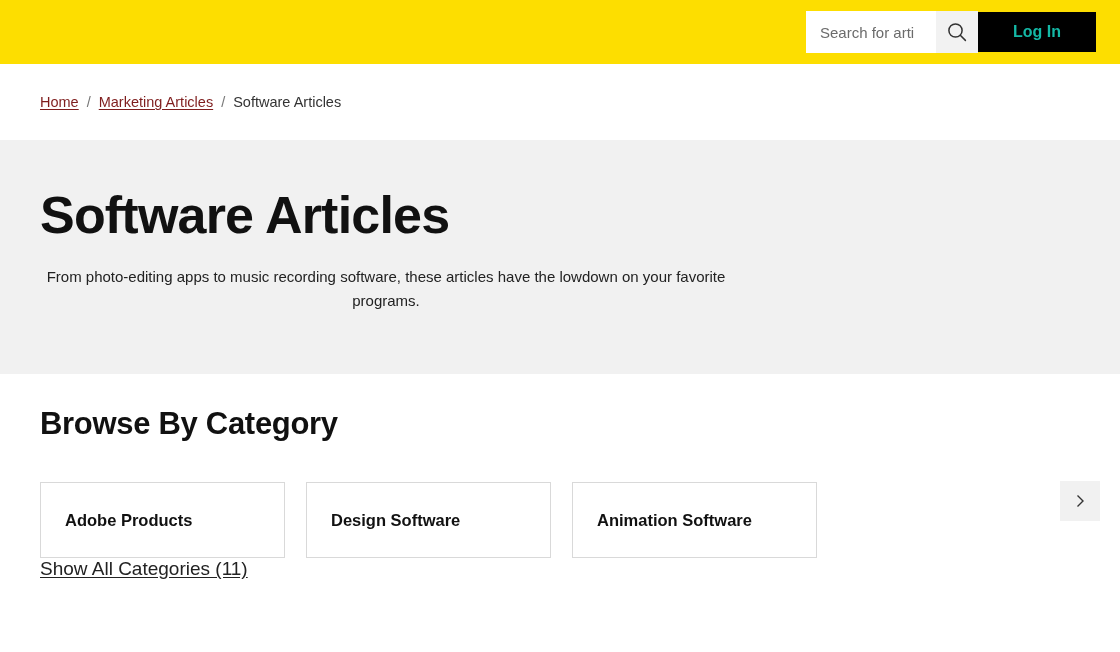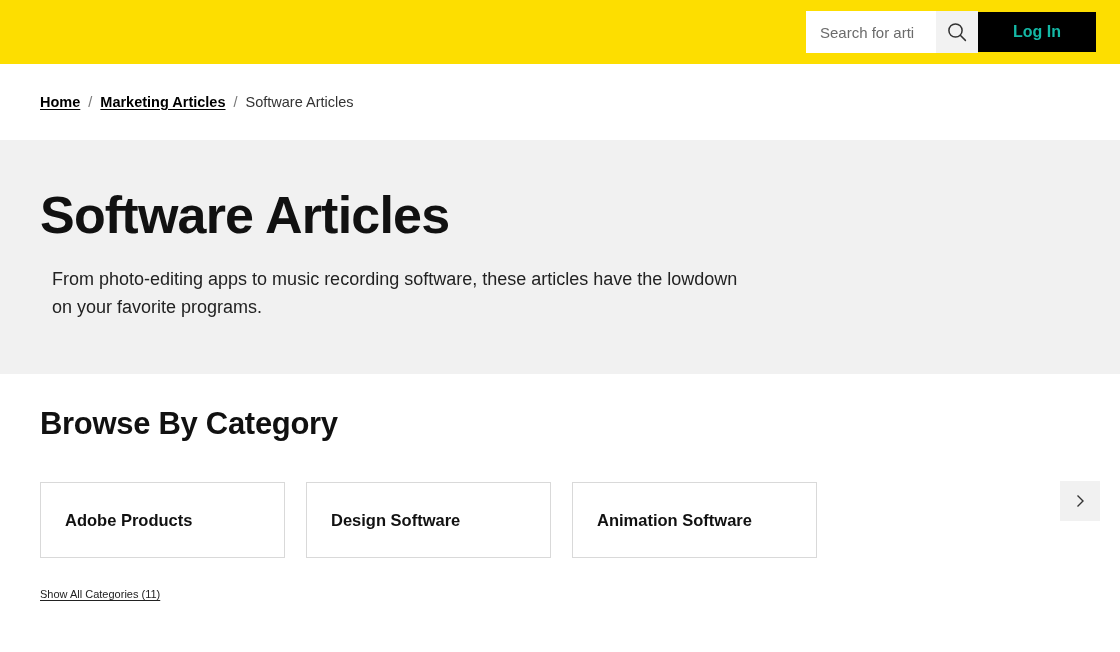--- a/index.html
+++ b/index.html
@@ -170,49 +170,49 @@
     height: 76px;
     padding: 0 40px;
     display: flex;
     align-items: center;
     gap: 8px;
     font-size: 14.5px;
     color: #333;
     background: #ffffff;
   }
   .crumb-link {
-    color: #000000;
+    color: #7f1d1d;
     text-decoration: underline;
     text-underline-offset: 2px;
     cursor: pointer;
-    font-weight: bold;
   }
   .crumb-sep { color: #777; }
   .crumb-current { color: #333; }
 
   
   .hero {
     background: #f1f1f1;
     height: 234px;
     padding: 48px 40px 0 40px;
   }
   .hero-title {
     margin: 0;
     font-size: 52px;
     line-height: 1.05;
     font-weight: bold;
     letter-spacing: -0.8px;
     color: #111;
   }
   .hero-desc {
-    margin: 22px 0 0 12px;
-    font-size: 18px;
+    margin: 22px 0 0 1px;
+    font-size: 15px;
     line-height: 1.6;
     color: #222;
     max-width: 690px;
+    text-align: center;
   }
 
   
   .browse {
     padding: 32px 40px 0 40px;
     background: #ffffff;
     position: relative;
   }
   .browse-title {
     margin: 0;
@@ -254,22 +254,21 @@
     border: none;
     display: flex;
     align-items: center;
     justify-content: center;
     cursor: pointer;
     padding: 0;
   }
 
   .show-all {
     display: inline-block;
-    margin-top: 30px;
-    font-size: 11px;
+    font-size: 19px;
     color: #222;
     text-underline-offset: 2px;
     cursor: pointer;
   }
 </style>
 </head>
 <body>
 
 <header class="site-header">
 

